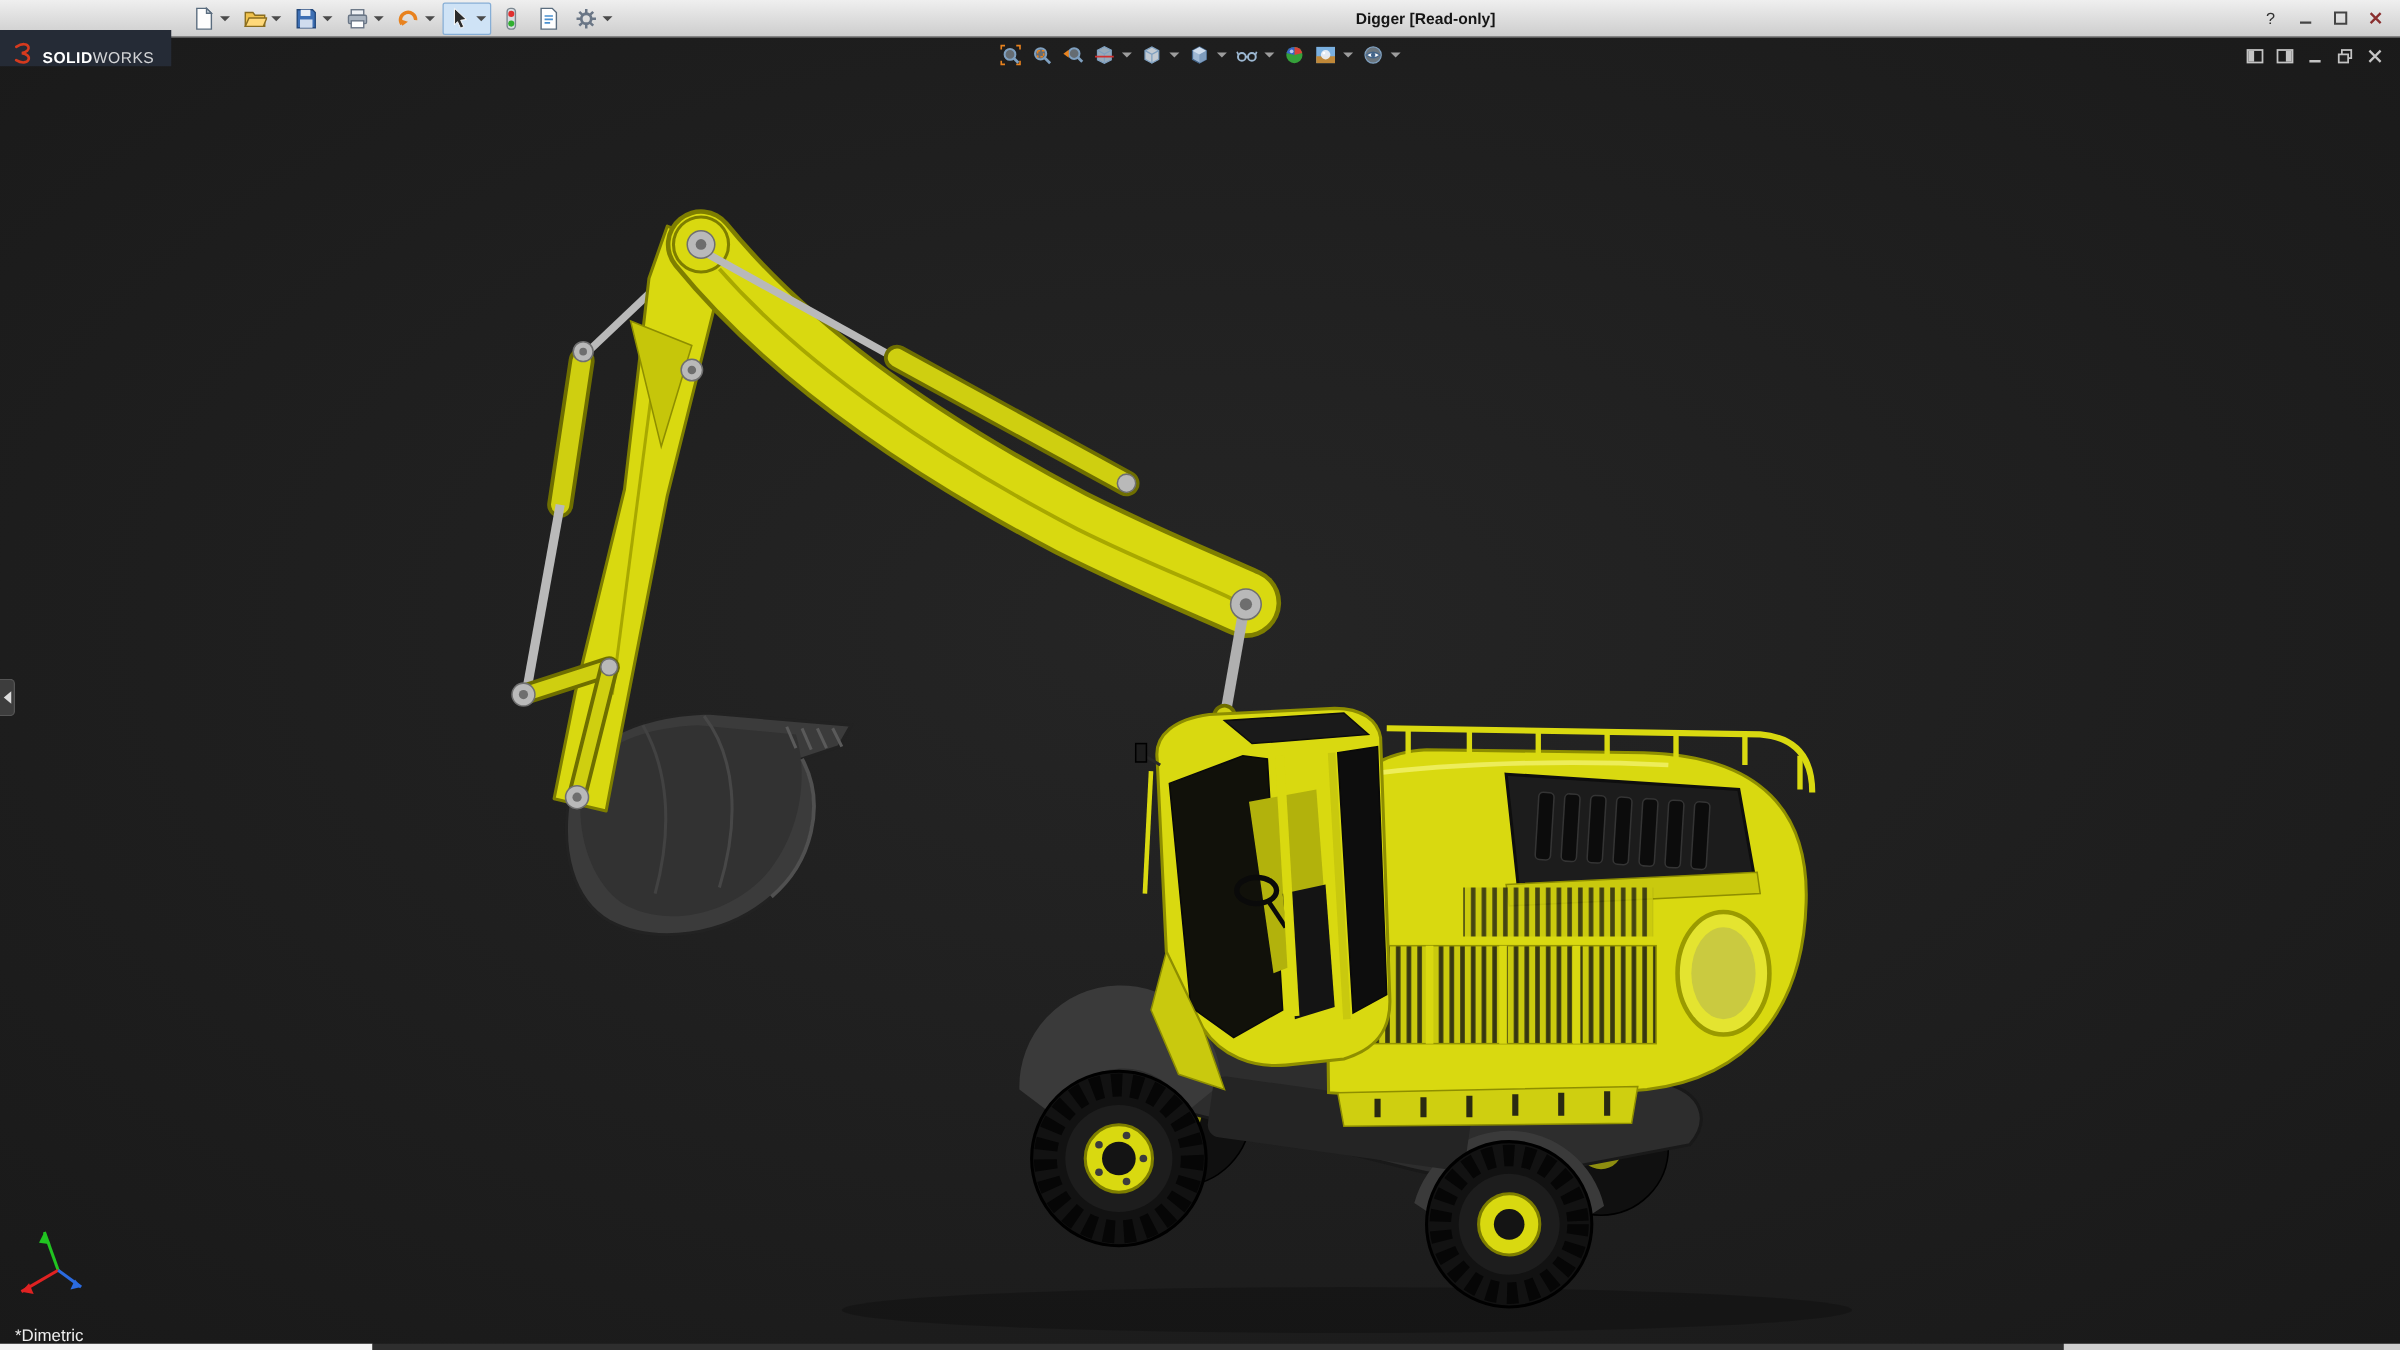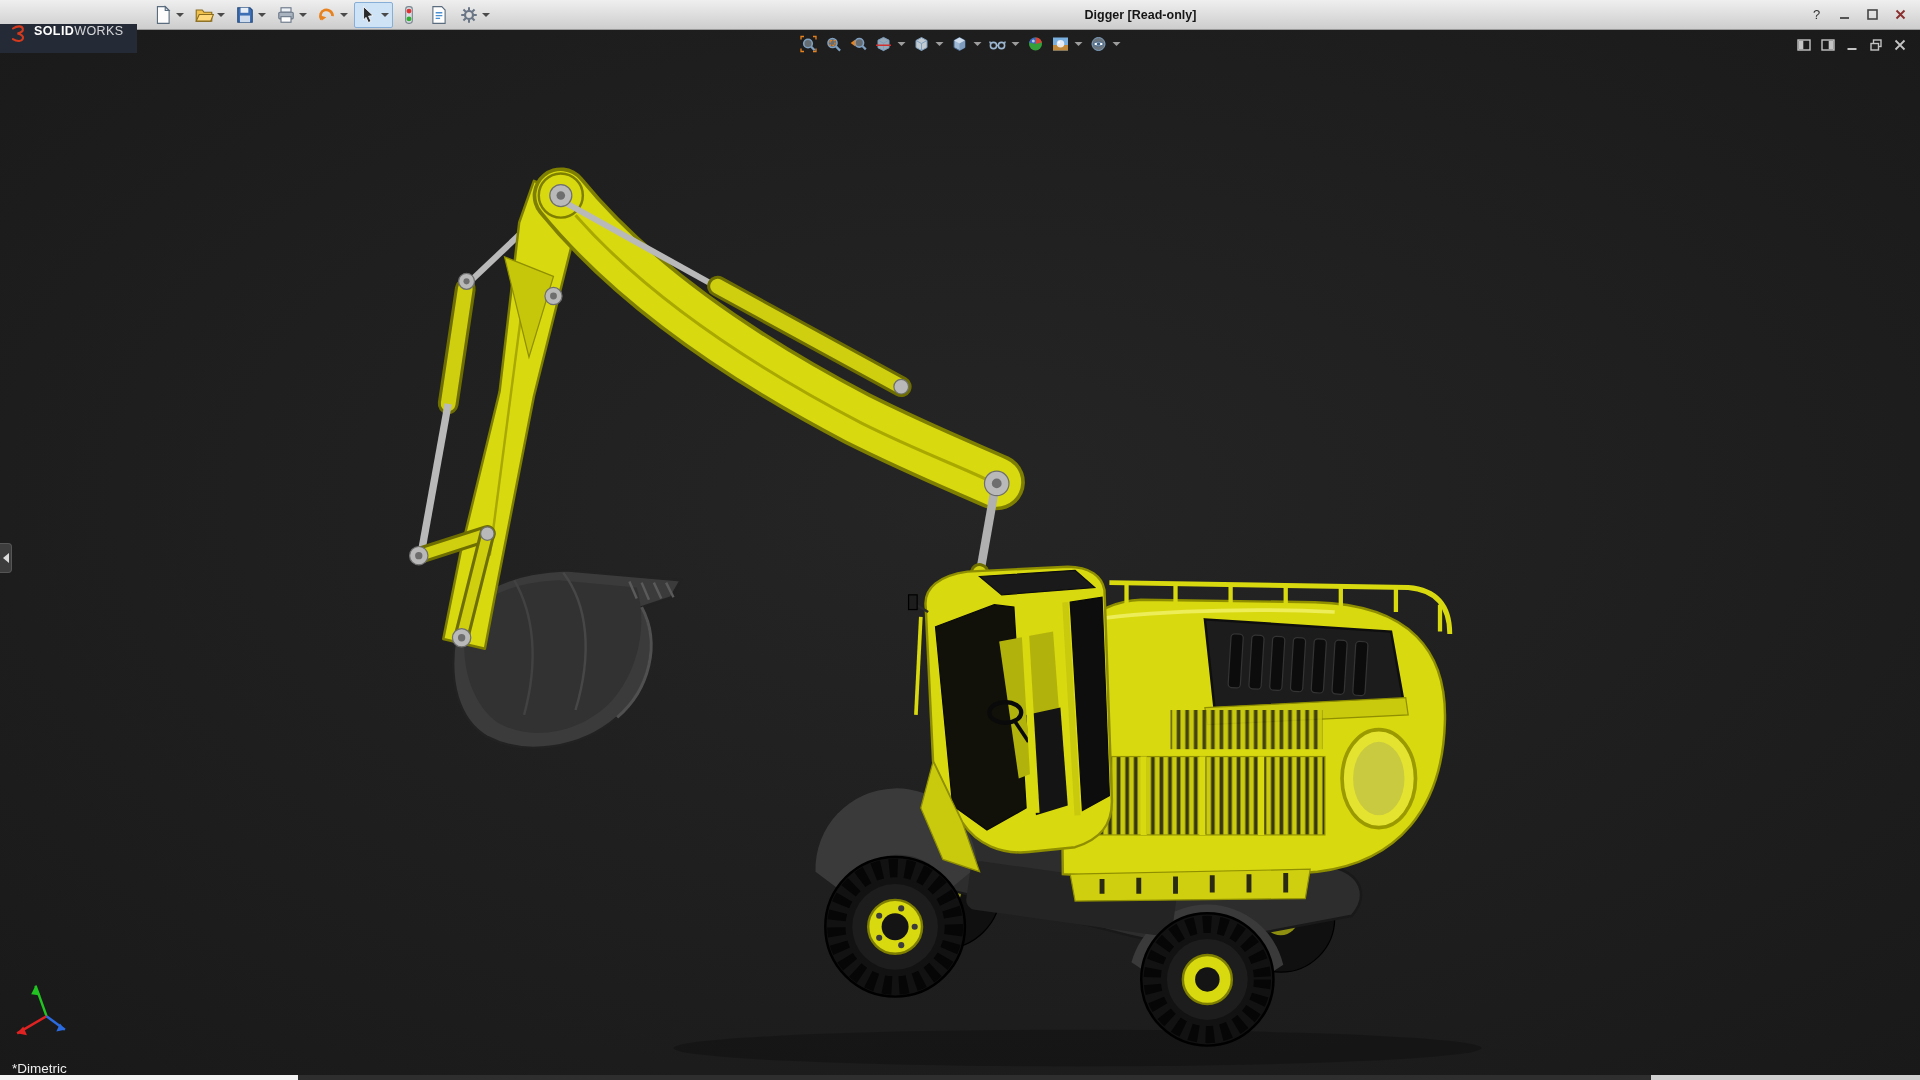--- a/index.html
+++ b/index.html
@@ -3,21 +3,21 @@
 <meta charset="utf-8">
 <style>
   html,body{margin:0;padding:0;}
   body{width:1920px;height:1080px;position:relative;overflow:hidden;background:#1f1f1f;
        font-family:"Liberation Sans",sans-serif;-webkit-font-smoothing:antialiased;}
 
   
   .titlebar{position:absolute;top:0;left:0;right:0;height:29px;
     background:linear-gradient(#efefef,#cdcdcd);border-bottom:1px solid #999;
     display:flex;align-items:center;z-index:30;}
-  .logo{height:100%;background:var(--logo-bg,#252b36);display:flex;align-items:flex-start;
+  .logo{height:100%;background:var(--logo-bg,#252b36);display:flex;align-items:flex-end;
     padding:0 14px 0 8px;gap:6px;flex:0 0 auto;margin-top:48px;}
   .brand{color:#fff;font-size:12.5px;letter-spacing:.4px;white-space:nowrap;}
   .brand b{font-weight:700;}
   .brand span{font-weight:400;opacity:.8;}
   .main-toolbar{display:flex;align-items:center;margin-left:12px;gap:2px;}
   .tb-item{height:24px;display:flex;align-items:center;padding:0 3px;border:1px solid transparent;
     border-radius:2px;cursor:default;}
   .tb-item.pressed{background:#cfe3f6;border-color:#86aed6;}
   .tb-item .ic{width:20px;height:20px;display:block;}
   .dd{width:0;height:0;border-left:4px solid transparent;border-right:4px solid transparent;

